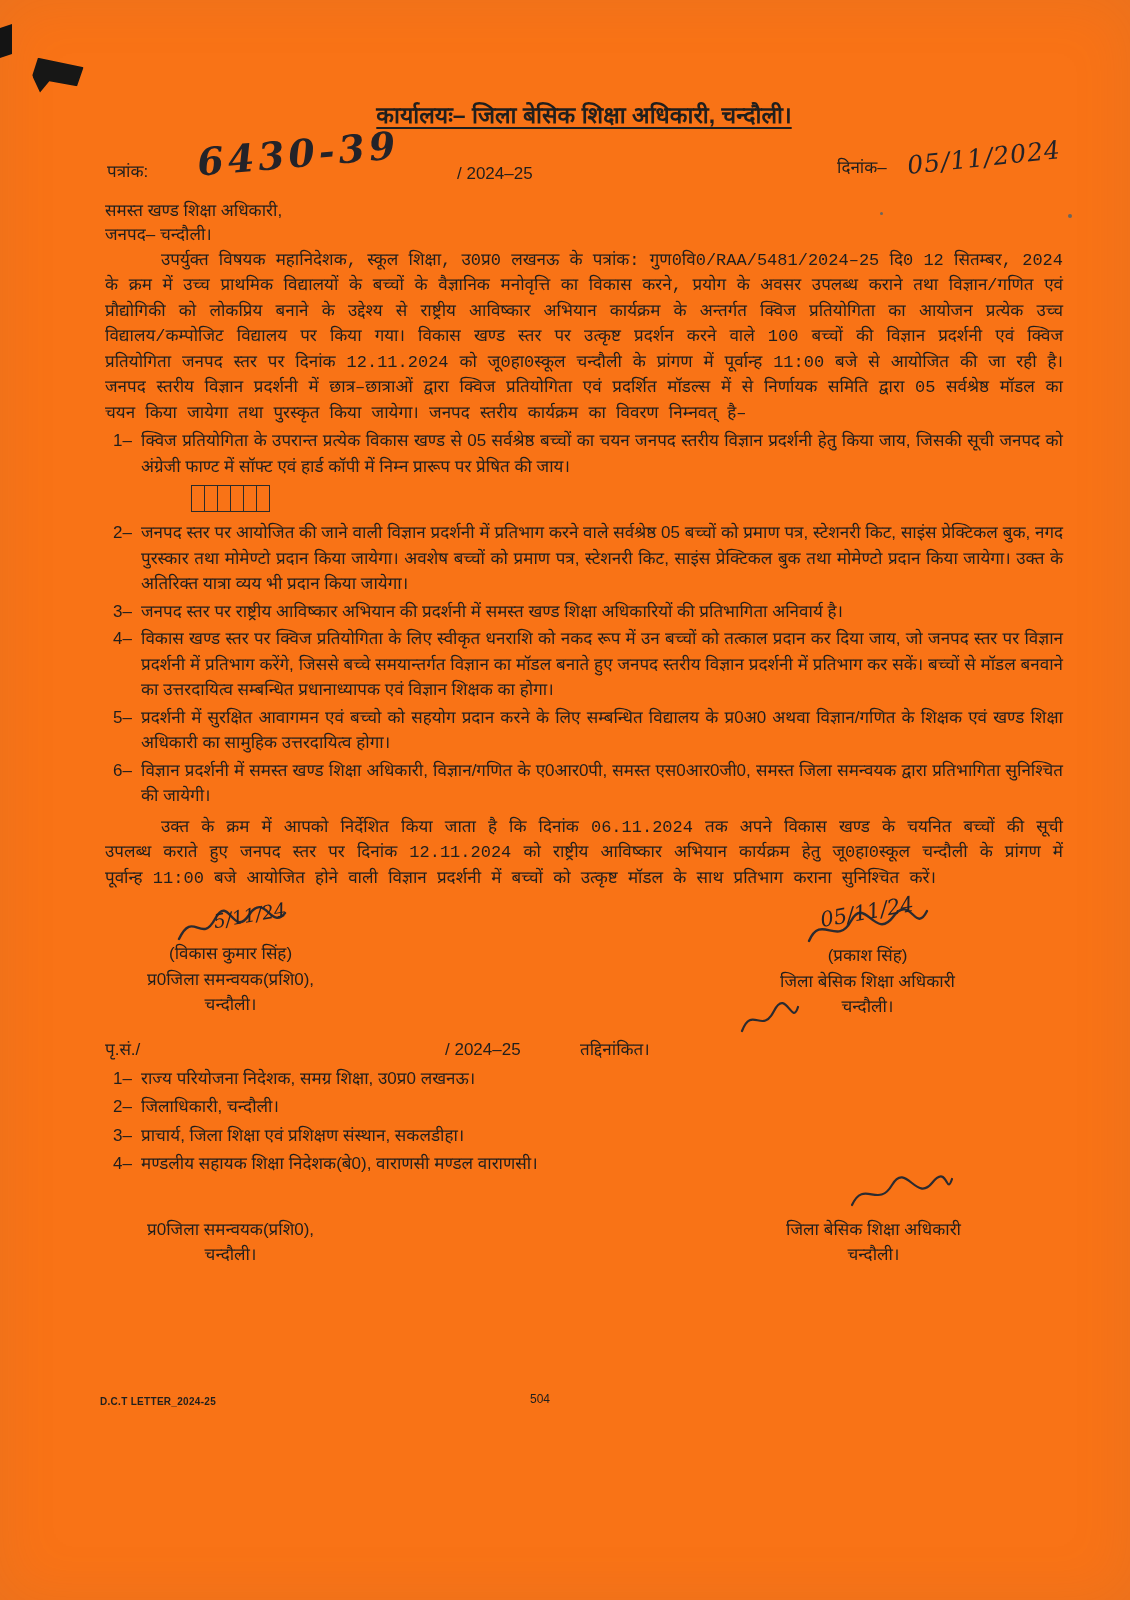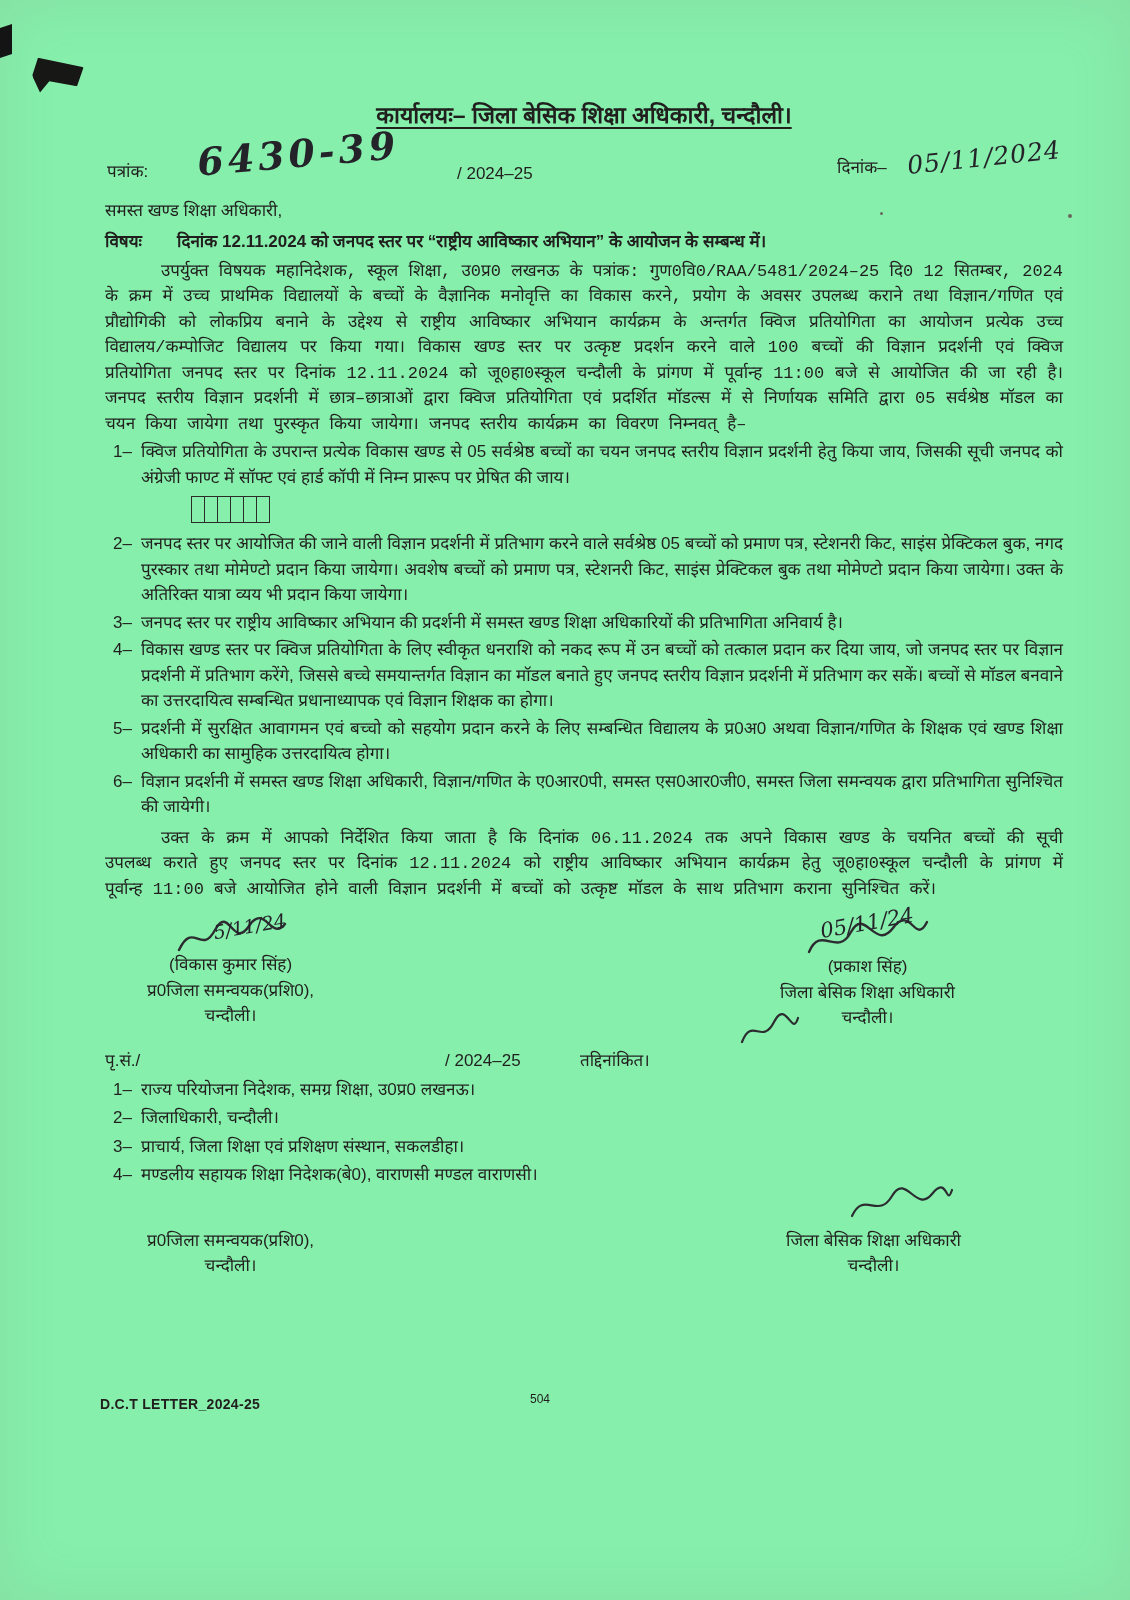--- a/index.html
+++ b/index.html
@@ -5,21 +5,21 @@
   * { box-sizing: border-box; margin: 0; padding: 0; }
   html, body { width: 1130px; }
   body {
     font-family: "Liberation Sans", "DejaVu Sans", sans-serif;
     background: #cfccc4;
   }
   .page {
     position: relative;
     width: 1130px;
     height: 1600px;
-    background: #86efac;
+    background: #f97316;
     color: #201f1d;
     overflow: hidden;
     box-shadow: inset 0 0 60px rgba(120,110,90,0.12);
   }
   
   .mark-edge {
     position: absolute; left: 0; top: 26px; width: 12px; height: 30px;
     background: #141414; transform: skewY(-18deg);
   }
   .mark-wedge {
@@ -95,21 +95,21 @@
   .copy-items .point { margin: 3px 0; }
 
   .bottom-sigs { display: flex; justify-content: space-between; margin-top: 40px; position: relative; }
   .bottom-block { text-align: center; position: relative; }
   .bottom-block.left { margin-left: 42px; }
   .bottom-block.right { margin-right: 102px; }
   .bottom-block.right .top-scribble { position: absolute; left: 60px; top: -44px; }
 
   .footer { position: absolute; left: 0; top: 1392px; width: 1130px; height: 24px; }
   .footer-doclabel {
-    position: absolute; left: 100px; top: 4px; font-size: 14px; font-weight: bold;
+    position: absolute; left: 100px; top: 4px; font-size: 10px; font-weight: bold;
     letter-spacing: 0.3px;
   }
   .footer-page { position: absolute; left: 0; width: 1080px; text-align: center; top: 0; font-size: 12px; }
 </style>
 </head>
 <body>
 
 <div class="page">
 
   <div class="mark-edge"></div>
@@ -124,26 +124,23 @@
     <div class="ref-line">
       <span class="ref-label">पत्रांक:</span>
       <span class="hand ref-number">6430-39</span>
       <span class="ref-year">/ 2024–25</span>
       <span class="date-label">दिनांक–</span>
       <span class="hand date-value">05/11/2024</span>
     </div>
 
     <div class="addressee">
       <div>समस्त खण्ड शिक्षा अधिकारी,</div>
-    </div>
-
-    <div class="subject-row">
-      <span class="subject-label">विषयः</span>
-      <span class="subject-text">दिनांक 12.11.2024 को जनपद स्तर पर “राष्ट्रीय आविष्कार अभियान” के आयोजन के सम्बन्ध में।</span>
-    </div>
+      <div>जनपद– चन्दौली।</div>
+    </div>
+
 
     <div class="para indent">उपर्युक्त विषयक महानिदेशक, स्कूल शिक्षा, उ0प्र0 लखनऊ के पत्रांक: गुण0वि0/RAA/5481/2024–25 दि0 12 सितम्बर, 2024 के क्रम में उच्च प्राथमिक विद्यालयों के बच्चों के वैज्ञानिक मनोवृत्ति का विकास करने, प्रयोग के अवसर उपलब्ध कराने तथा विज्ञान/गणित एवं प्रौद्योगिकी को लोकप्रिय बनाने के उद्देश्य से राष्ट्रीय आविष्कार अभियान कार्यक्रम के अन्तर्गत क्विज प्रतियोगिता का आयोजन प्रत्येक उच्च विद्यालय/कम्पोजिट विद्यालय पर किया गया। विकास खण्ड स्तर पर उत्कृष्ट प्रदर्शन करने वाले 100 बच्चों की विज्ञान प्रदर्शनी एवं क्विज प्रतियोगिता जनपद स्तर पर दिनांक 12.11.2024 को जू0हा0स्कूल चन्दौली के प्रांगण में पूर्वान्ह 11:00 बजे से आयोजित की जा रही है। जनपद स्तरीय विज्ञान प्रदर्शनी में छात्र–छात्राओं द्वारा क्विज प्रतियोगिता एवं प्रदर्शित मॉडल्स में से निर्णायक समिति द्वारा 05 सर्वश्रेष्ठ मॉडल का चयन किया जायेगा तथा पुरस्कृत किया जायेगा। जनपद स्तरीय कार्यक्रम का विवरण निम्नवत् है–</div>
 
     <div class="points">
 
       <div class="point">
         <span class="point-num">1–</span>
         <span class="point-text">क्विज प्रतियोगिता के उपरान्त प्रत्येक विकास खण्ड से 05 सर्वश्रेष्ठ बच्चों का चयन जनपद स्तरीय विज्ञान प्रदर्शनी हेतु किया जाय, जिसकी सूची जनपद को अंग्रेजी फाण्ट में सॉफ्ट एवं हार्ड कॉपी में निम्न प्रारूप पर प्रेषित की जाय।</span>
       </div>
 

